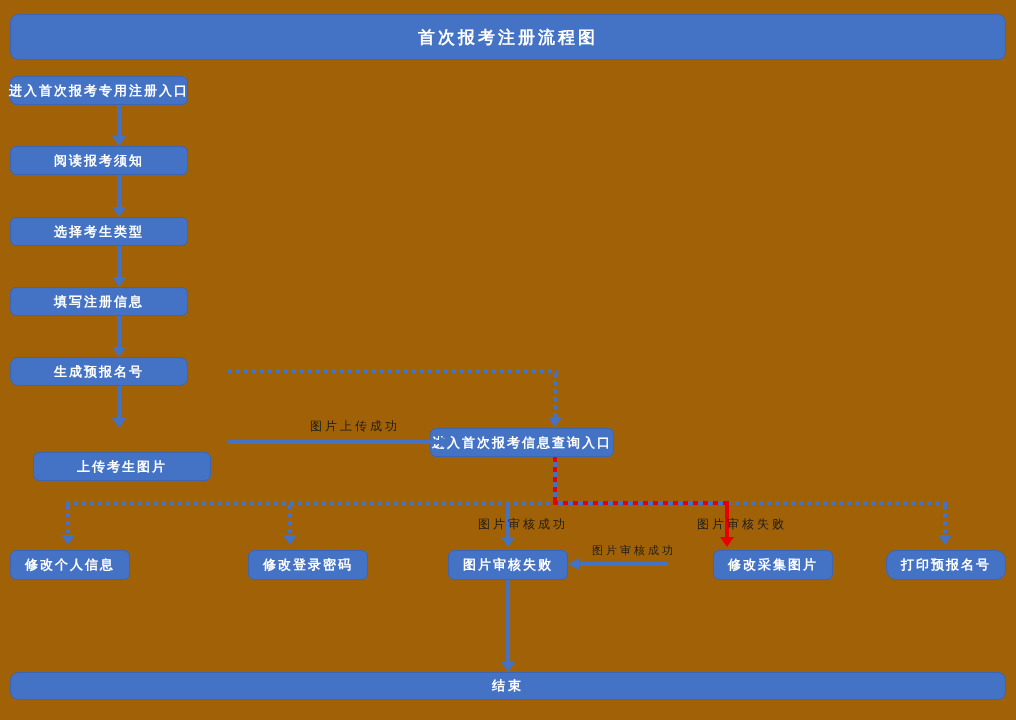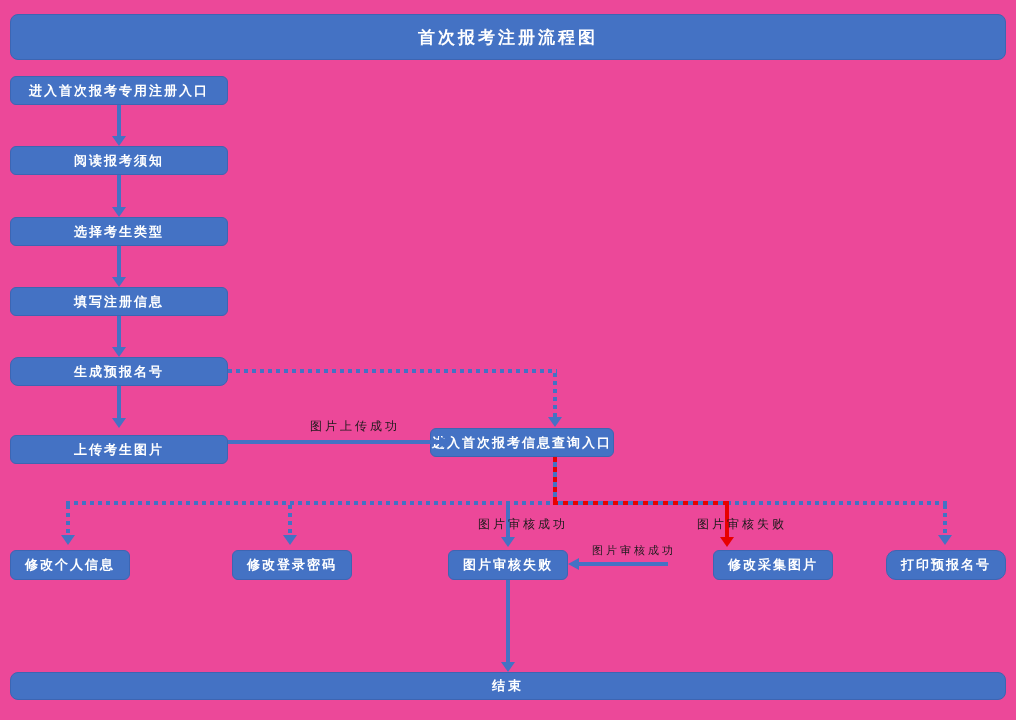--- a/index.html
+++ b/index.html
@@ -1,28 +1,28 @@
 <!DOCTYPE html>
 <html><head>
 <meta charset="utf-8">
 <style>
   html,body{margin:0;padding:0;background:#ffffff;}
   #canvas{
-    position:relative;width:1016px;height:720px;background:#ec4899;overflow:hidden;
+    position:relative;width:1016px;height:720px;background:#a16207;overflow:hidden;
     font-family:"Liberation Sans","DejaVu Sans",sans-serif;
   }
   .box{
     position:absolute;background:#4472C4;border:1px solid #3d65b2;border-radius:6px;
     color:#ffffff;font-weight:bold;display:flex;align-items:center;justify-content:center;
     font-size:13px;letter-spacing:2px;white-space:nowrap;box-sizing:border-box;
   }
   .banner{border-radius:8px;}
   #title-banner{left:10px;top:14px;width:996px;height:46px;font-size:17px;letter-spacing:3px;}
   #end-banner{left:10px;top:672px;width:996px;height:28px;font-size:13px;letter-spacing:3px;}
-  .colbox{left:10px;width:218px;height:29px;}
+  .colbox{left:10px;width:178px;height:29px;}
   .rowbox{top:550px;width:120px;height:30px;}
   .line{position:absolute;background:#4472C4;}
   .redline{position:absolute;background:#E80000;}
   .dot-h{position:absolute;height:4px;background:repeating-linear-gradient(90deg,#4472C4 0 4px,rgba(0,0,0,0) 4px 8px);}
   .dot-v{position:absolute;width:4px;background:repeating-linear-gradient(180deg,#4472C4 0 4px,rgba(0,0,0,0) 4px 8px);}
   .rb-h{position:absolute;height:4px;background:repeating-linear-gradient(90deg,#E80000 0 5px,#4472C4 5px 10px);}
   .rb-v{position:absolute;width:4px;background:repeating-linear-gradient(180deg,#E80000 0 5px,#4472C4 5px 10px);}
   .ah-down{position:absolute;width:0;height:0;border-left:7px solid transparent;border-right:7px solid transparent;border-top:10px solid #4472C4;}
   .ah-down.red{border-top-color:#E80000;}
   .ah-right{position:absolute;width:0;height:0;border-top:6px solid transparent;border-bottom:6px solid transparent;border-left:11px solid #4472C4;}
@@ -37,21 +37,21 @@
 
 <div id="canvas">
 
   <div class="box banner" id="title-banner">首次报考注册流程图</div>
 
   <div class="box colbox" style="top:76px;">进入首次报考专用注册入口</div>
   <div class="box colbox" style="top:146px;">阅读报考须知</div>
   <div class="box colbox" style="top:217px;">选择考生类型</div>
   <div class="box colbox" style="top:287px;">填写注册信息</div>
   <div class="box colbox" style="top:357px;border-radius:8px;">生成预报名号</div>
-  <div class="box colbox" style="top:435px;">上传考生图片</div>
+  <div class="box colbox" style="top:452px;margin-left:23px;">上传考生图片</div>
 
   <div class="line" style="left:117px;top:105px;width:4px;height:31px;"></div>
   <div class="ah-down" style="left:112px;top:136px;"></div>
   <div class="line" style="left:117px;top:175px;width:4px;height:32px;"></div>
   <div class="ah-down" style="left:112px;top:207px;"></div>
   <div class="line" style="left:117px;top:246px;width:4px;height:31px;"></div>
   <div class="ah-down" style="left:112px;top:277px;"></div>
   <div class="line" style="left:117px;top:316px;width:4px;height:31px;"></div>
   <div class="ah-down" style="left:112px;top:347px;"></div>
   <div class="line" style="left:117px;top:386px;width:4px;height:32px;"></div>
@@ -85,21 +85,21 @@
   <div class="redline" style="left:725px;top:501px;width:4px;height:36px;"></div>
   <div class="ah-down red" style="left:720px;top:537px;"></div>
 
   <div class="dot-v" style="left:943px;top:505px;height:30px;"></div>
   <div class="ah-down" style="left:938px;top:535px;"></div>
 
   <div class="edge-label" style="left:448px;top:516px;width:120px;">图片审核成功</div>
   <div class="edge-label" style="left:667px;top:516px;width:120px;">图片审核失败</div>
 
   <div class="box rowbox" style="left:10px;">修改个人信息</div>
-  <div class="box rowbox" style="left:232px;">修改登录密码</div>
+  <div class="box rowbox" style="left:248px;">修改登录密码</div>
   <div class="box rowbox" style="left:448px;">图片审核失败</div>
   <div class="box rowbox" style="left:668px;margin-left:45px;">修改采集图片</div>
   <div class="box rowbox" style="left:886px;border-radius:10px;">打印预报名号</div>
 
   <div class="line" style="left:579px;top:562px;width:89px;height:4px;"></div>
   <div class="ah-left" style="left:568px;top:558px;"></div>
   <div class="edge-label" style="left:572px;top:543px;width:104px;font-size:11px;">图片审核成功</div>
 
   <div class="line" style="left:506px;top:580px;width:4px;height:82px;"></div>
   <div class="ah-down" style="left:501px;top:662px;"></div>

